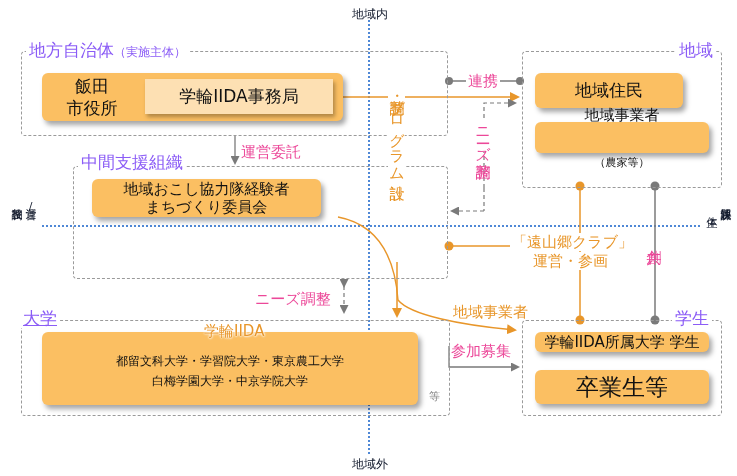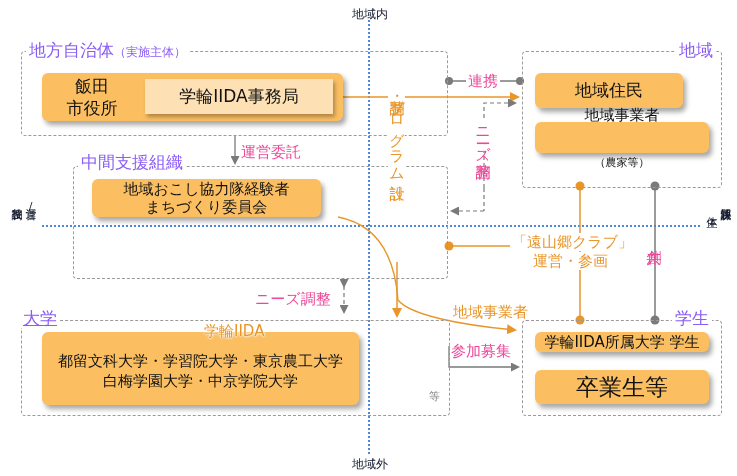--- a/index.html
+++ b/index.html
@@ -96,21 +96,21 @@
 <div class="box" style="left:535px;top:122px;width:174px;height:31px;flex-direction:column;gap:32px;">
   <div style="font-size:15px;line-height:17px;">地域事業者</div>
   <div style="font-size:11px;line-height:13px;">（農家等）</div>
 </div>
 
 <div class="box" style="left:92px;top:179px;width:229px;height:38px;flex-direction:column;font-size:15px;line-height:18px;">
   <div>地域おこし協力隊経験者</div>
   <div>まちづくり委員会</div>
 </div>
 
-<div class="box" style="left:42px;top:332px;width:317px;height:73px;flex-direction:column;font-size:15px;line-height:20px;padding-top:4px;box-sizing:border-box;text-align:right;">
+<div class="box" style="left:42px;top:332px;width:376px;height:73px;flex-direction:column;font-size:12px;line-height:20px;padding-top:4px;box-sizing:border-box;text-align:right;">
   <div>都留文科大学・学習院大学・東京農工大学</div>
   <div>白梅学園大学・中京学院大学</div>
 </div>
 <div class="abs" style="left:204px;top:322px;font-size:15px;color:#e8962a;text-shadow:0 0 2px #fff,0 0 2px #fff,0 0 3px #fff;">学輪IIDA</div>
 <div class="abs" style="left:429px;top:389px;font-size:11px;color:#888;">等</div>
 
 <div class="box" style="left:535px;top:332px;width:174px;height:20px;font-size:15px;">学輪IIDA所属大学 学生</div>
 <div class="box" style="left:535px;top:370px;width:174px;height:34px;font-size:23px;">卒業生等</div>
 
 <div class="lbl" style="left:466px;top:72px;background:#fff;padding:0 2px;">連携</div>

